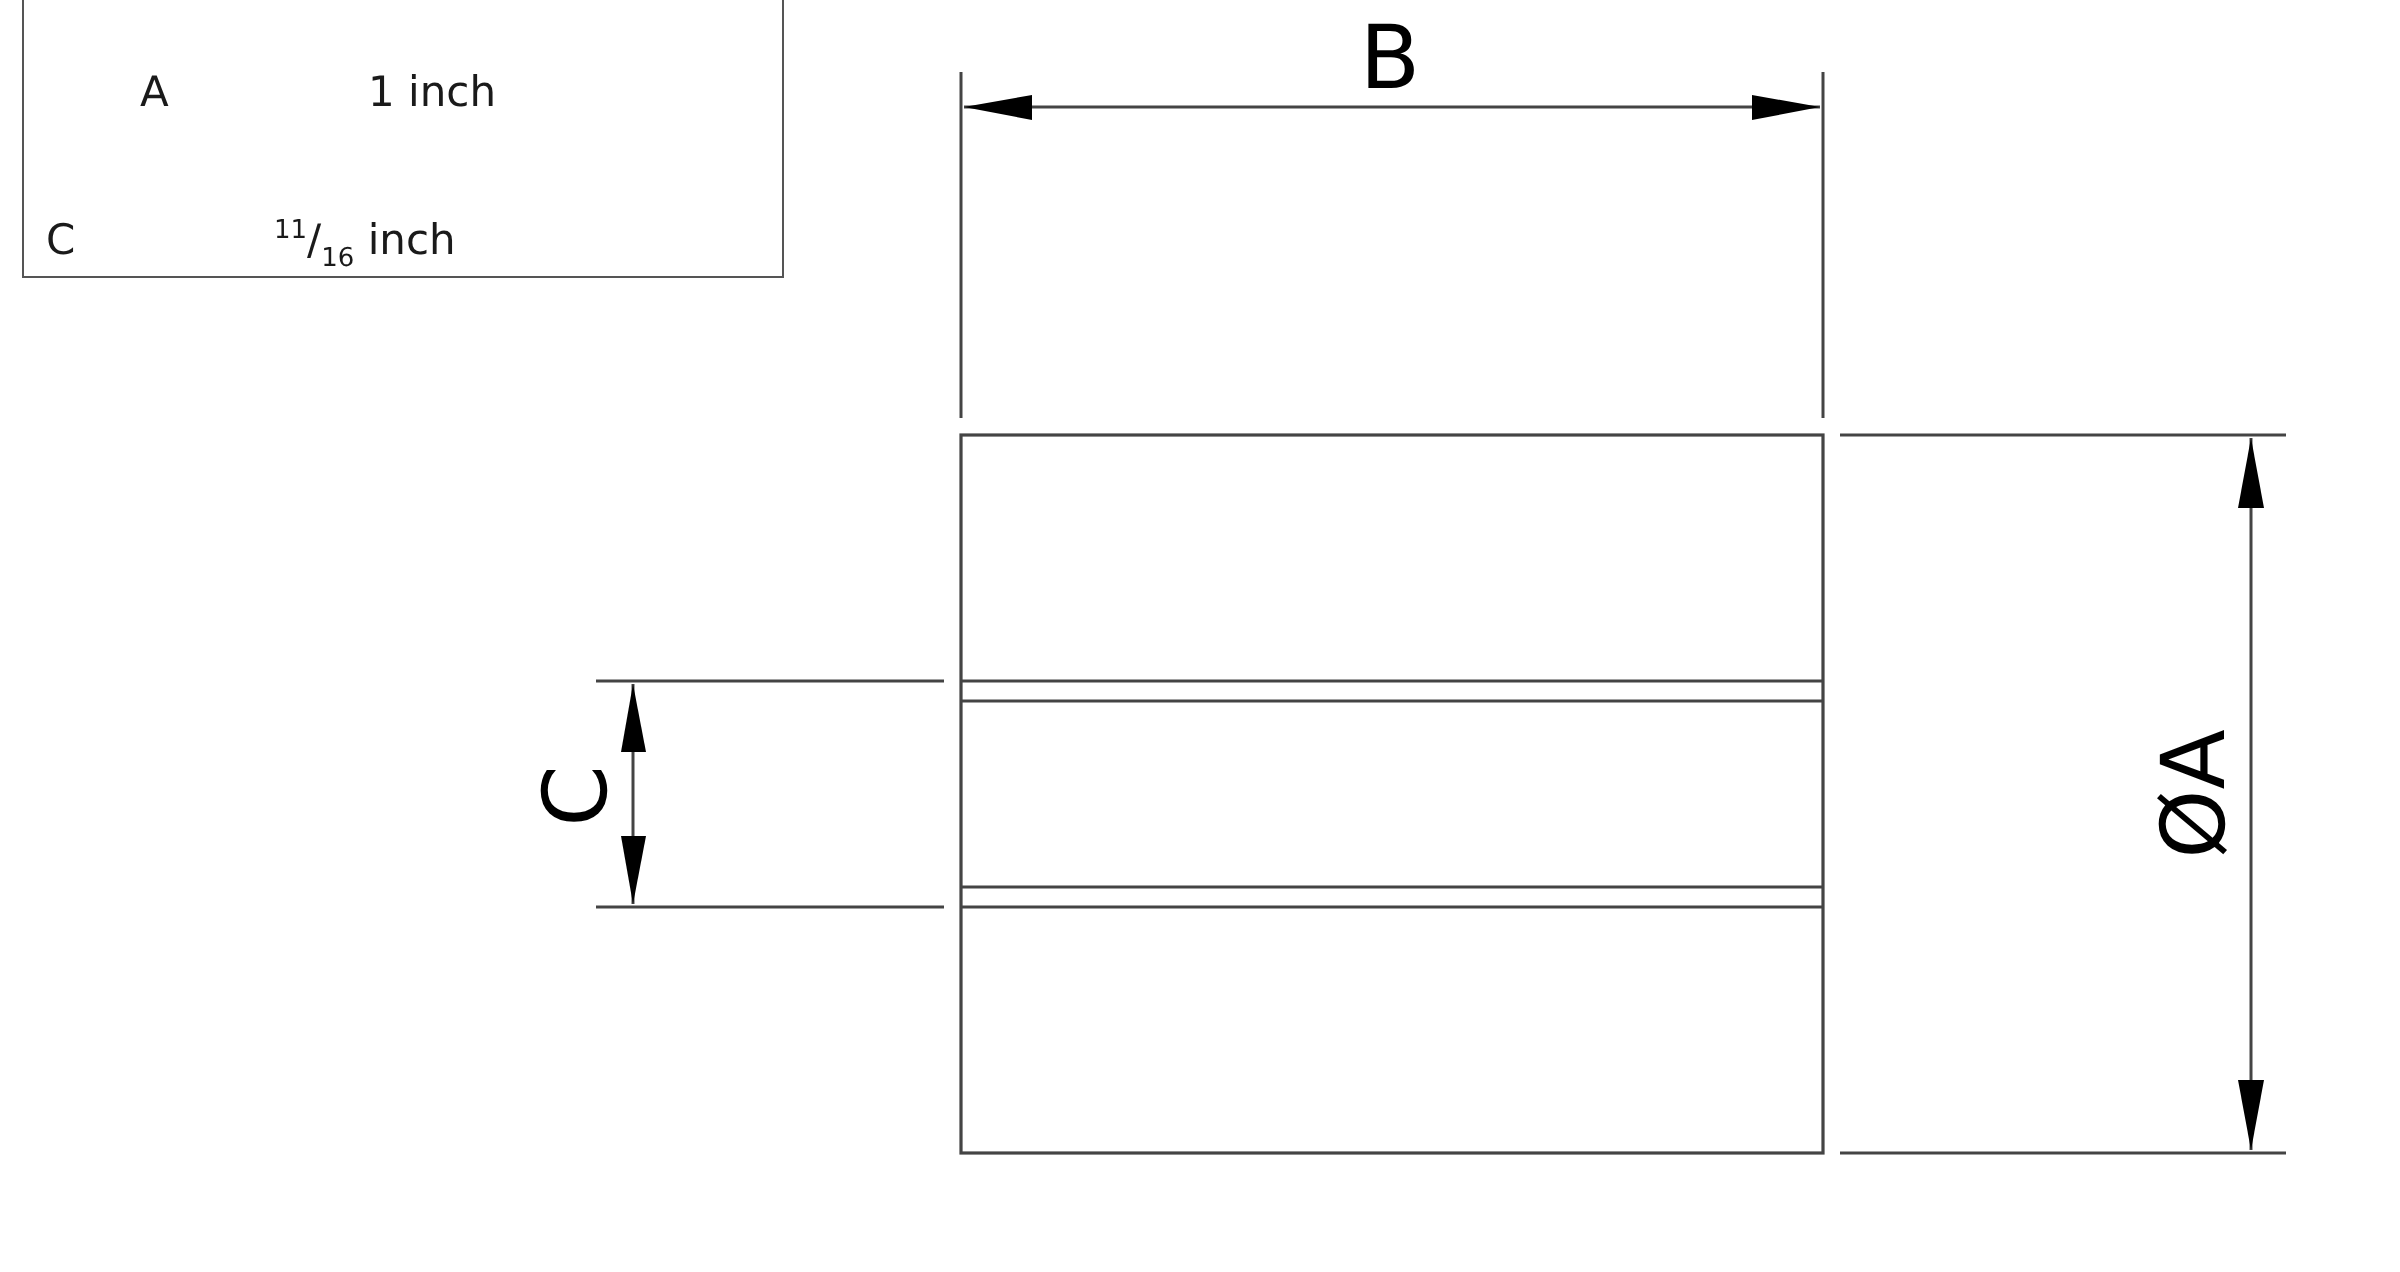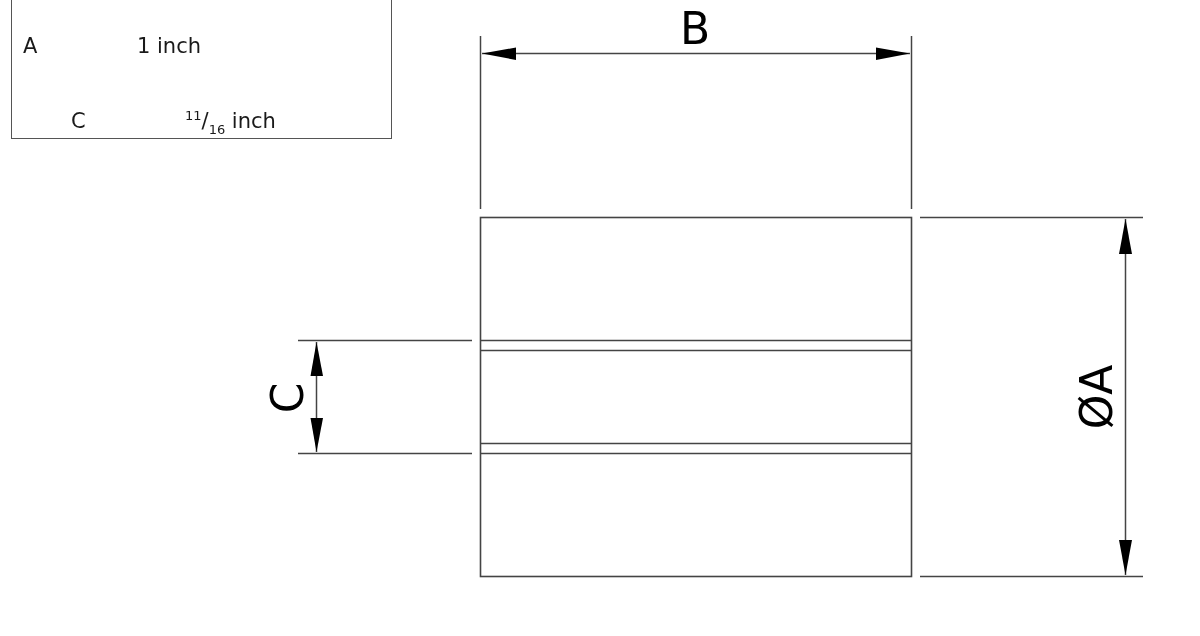--- a/index.html
+++ b/index.html
@@ -13,24 +13,24 @@
   .legend-val sup, .legend-val sub { font-size: 13px; }
   .legend-val sup { vertical-align: 8px; }
   .legend-val sub { vertical-align: -6px; }
   svg { position: absolute; left: 0; top: 0; }
   .dim-label { font-family: "DejaVu Sans", sans-serif; fill: #000; }
 </style>
 </head>
 <body>
 
 <div class="legend">
-  <div class="legend-row" style="top:34px;">
+  <div class="legend-row" style="top:34px;margin-left:47px;">
     <span class="legend-key">A</span><span class="legend-val">1 inch</span>
   </div>
-  <div class="legend-row" style="top:104px;margin-left:48px;">
+  <div class="legend-row" style="top:104px;">
     <span class="legend-key">C</span><span class="legend-val"><sup>11</sup><span>/</span><sub>16</sub><span> inch</span></span>
   </div>
 </div>
 
 <svg width="1200" height="636" viewBox="0 0 1200 636">
 
   <rect x="480.5" y="217.5" width="431" height="359" fill="none" stroke="#444" stroke-width="1.6"></rect>
 
   <line x1="481" y1="340.5" x2="911" y2="340.5" stroke="#444" stroke-width="1.5"></line>
   <line x1="481" y1="350.5" x2="911" y2="350.5" stroke="#444" stroke-width="1.5"></line>

